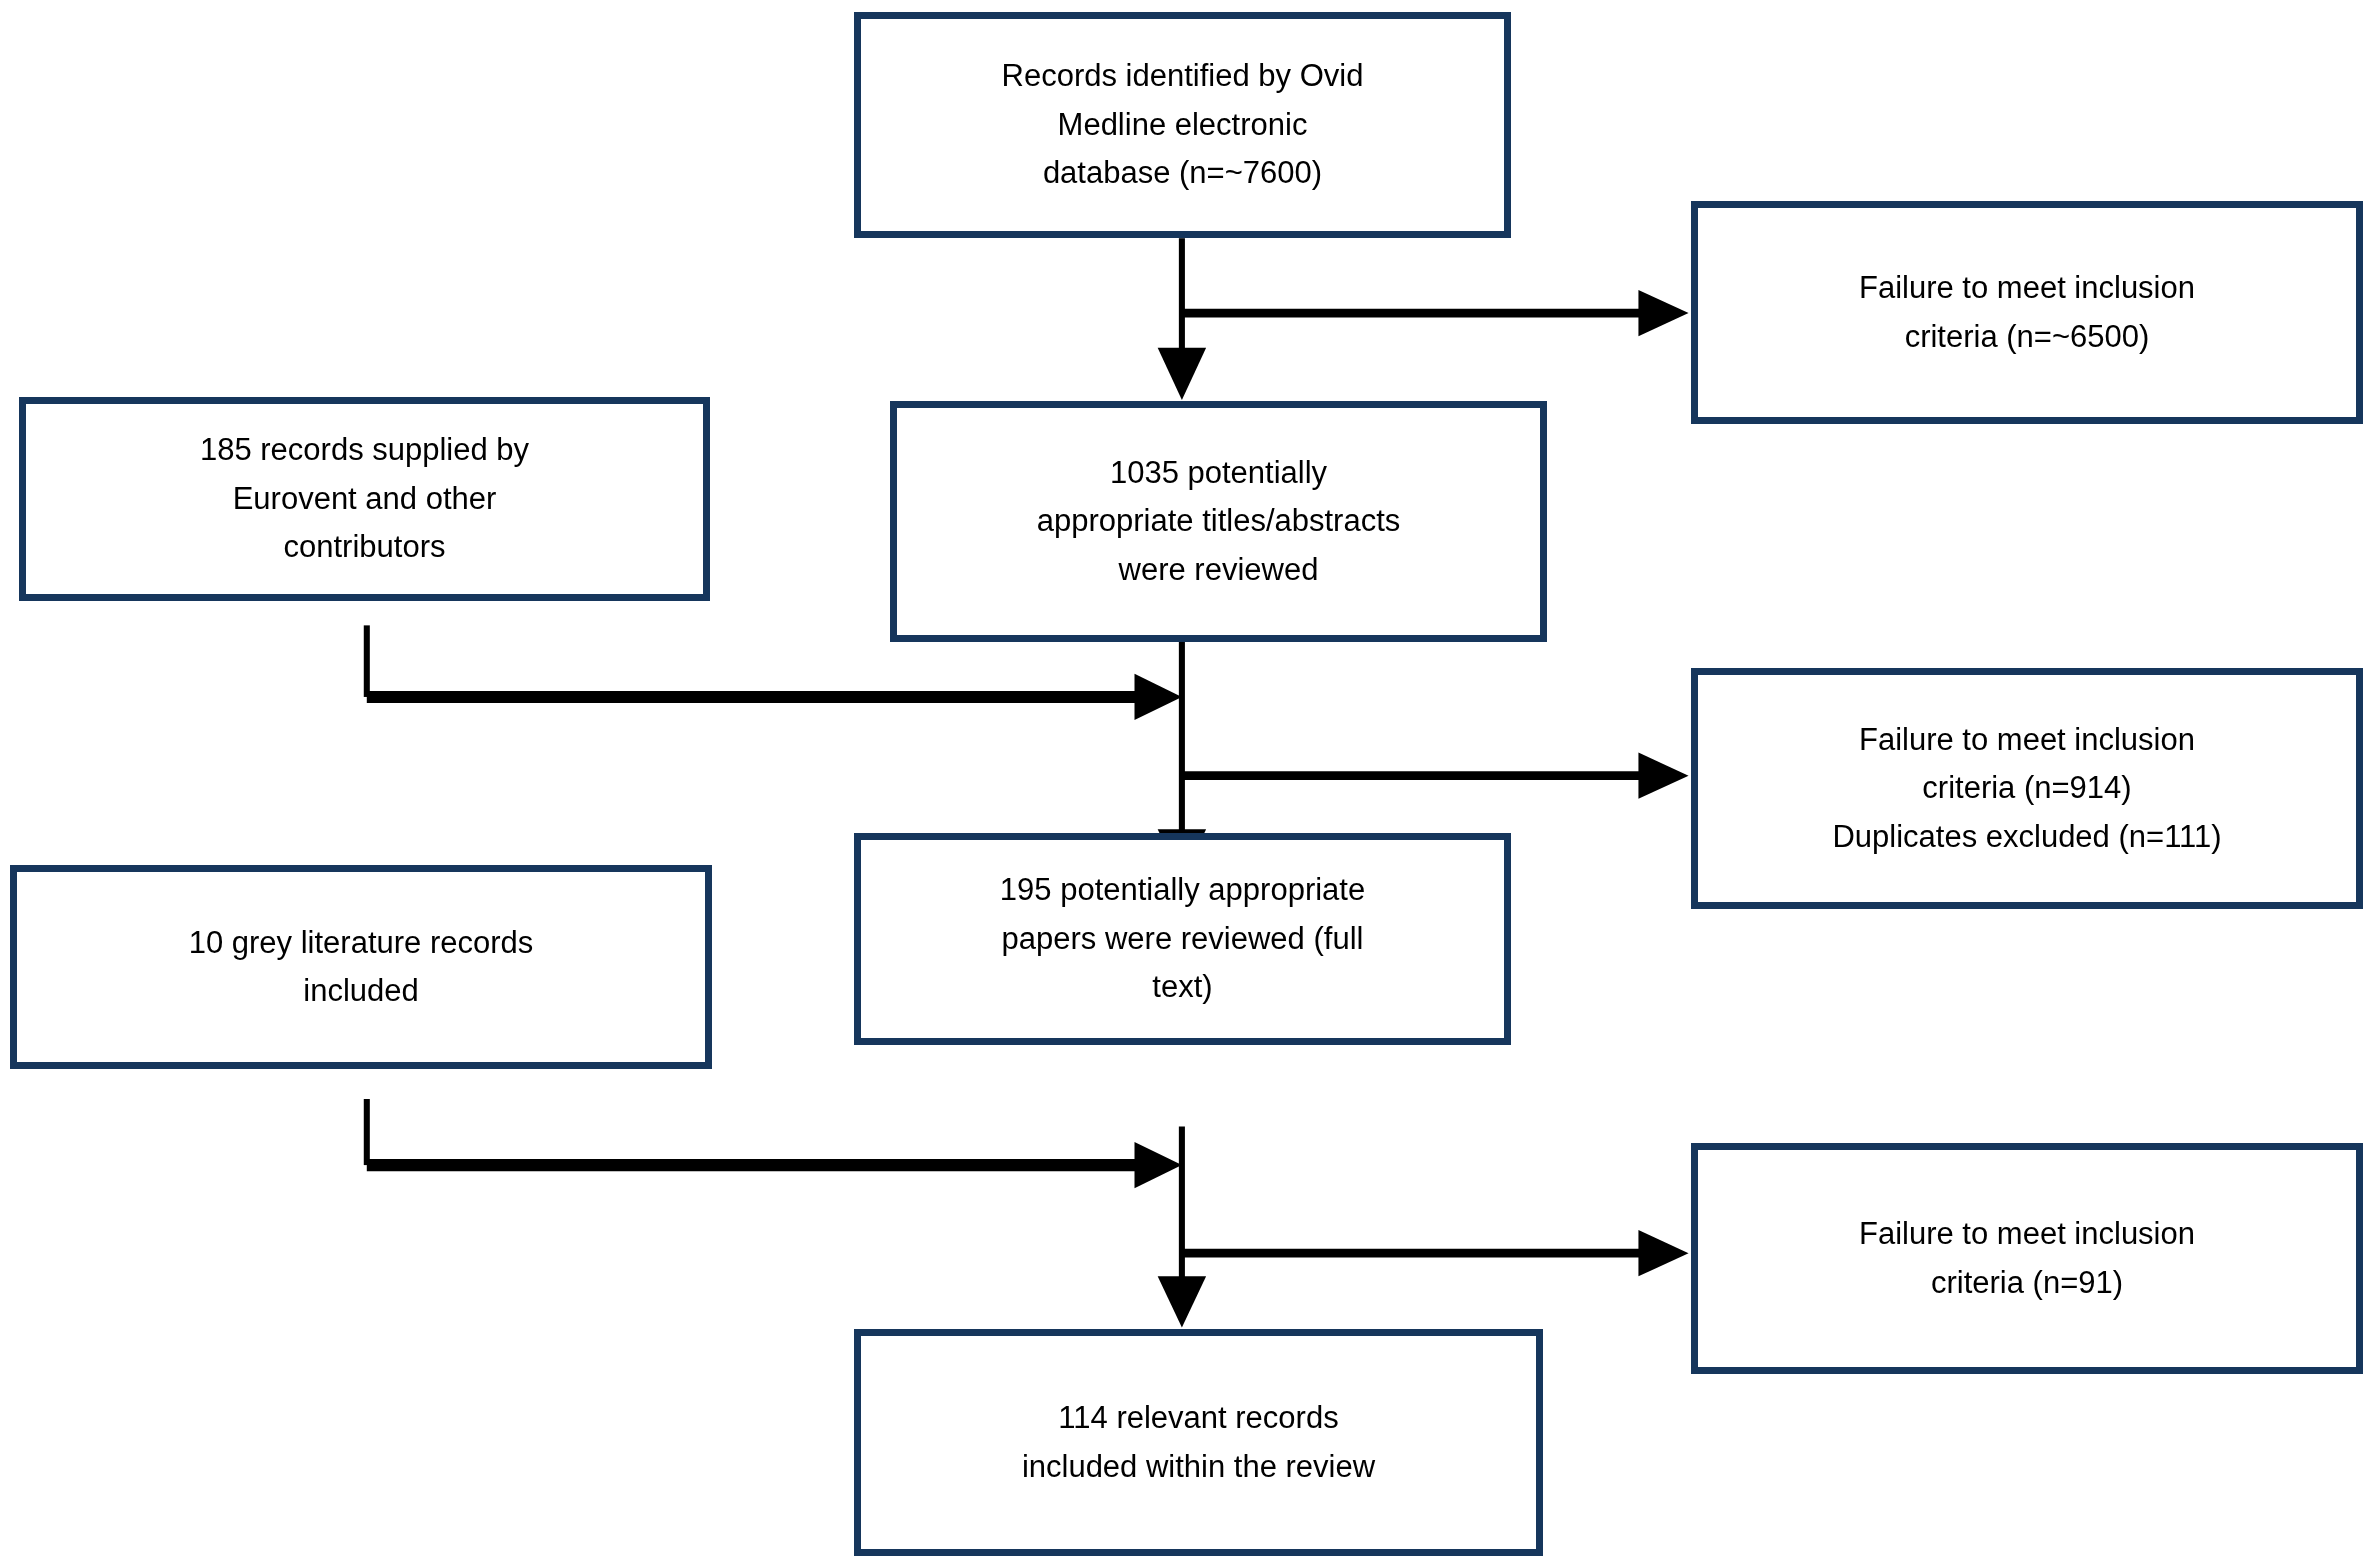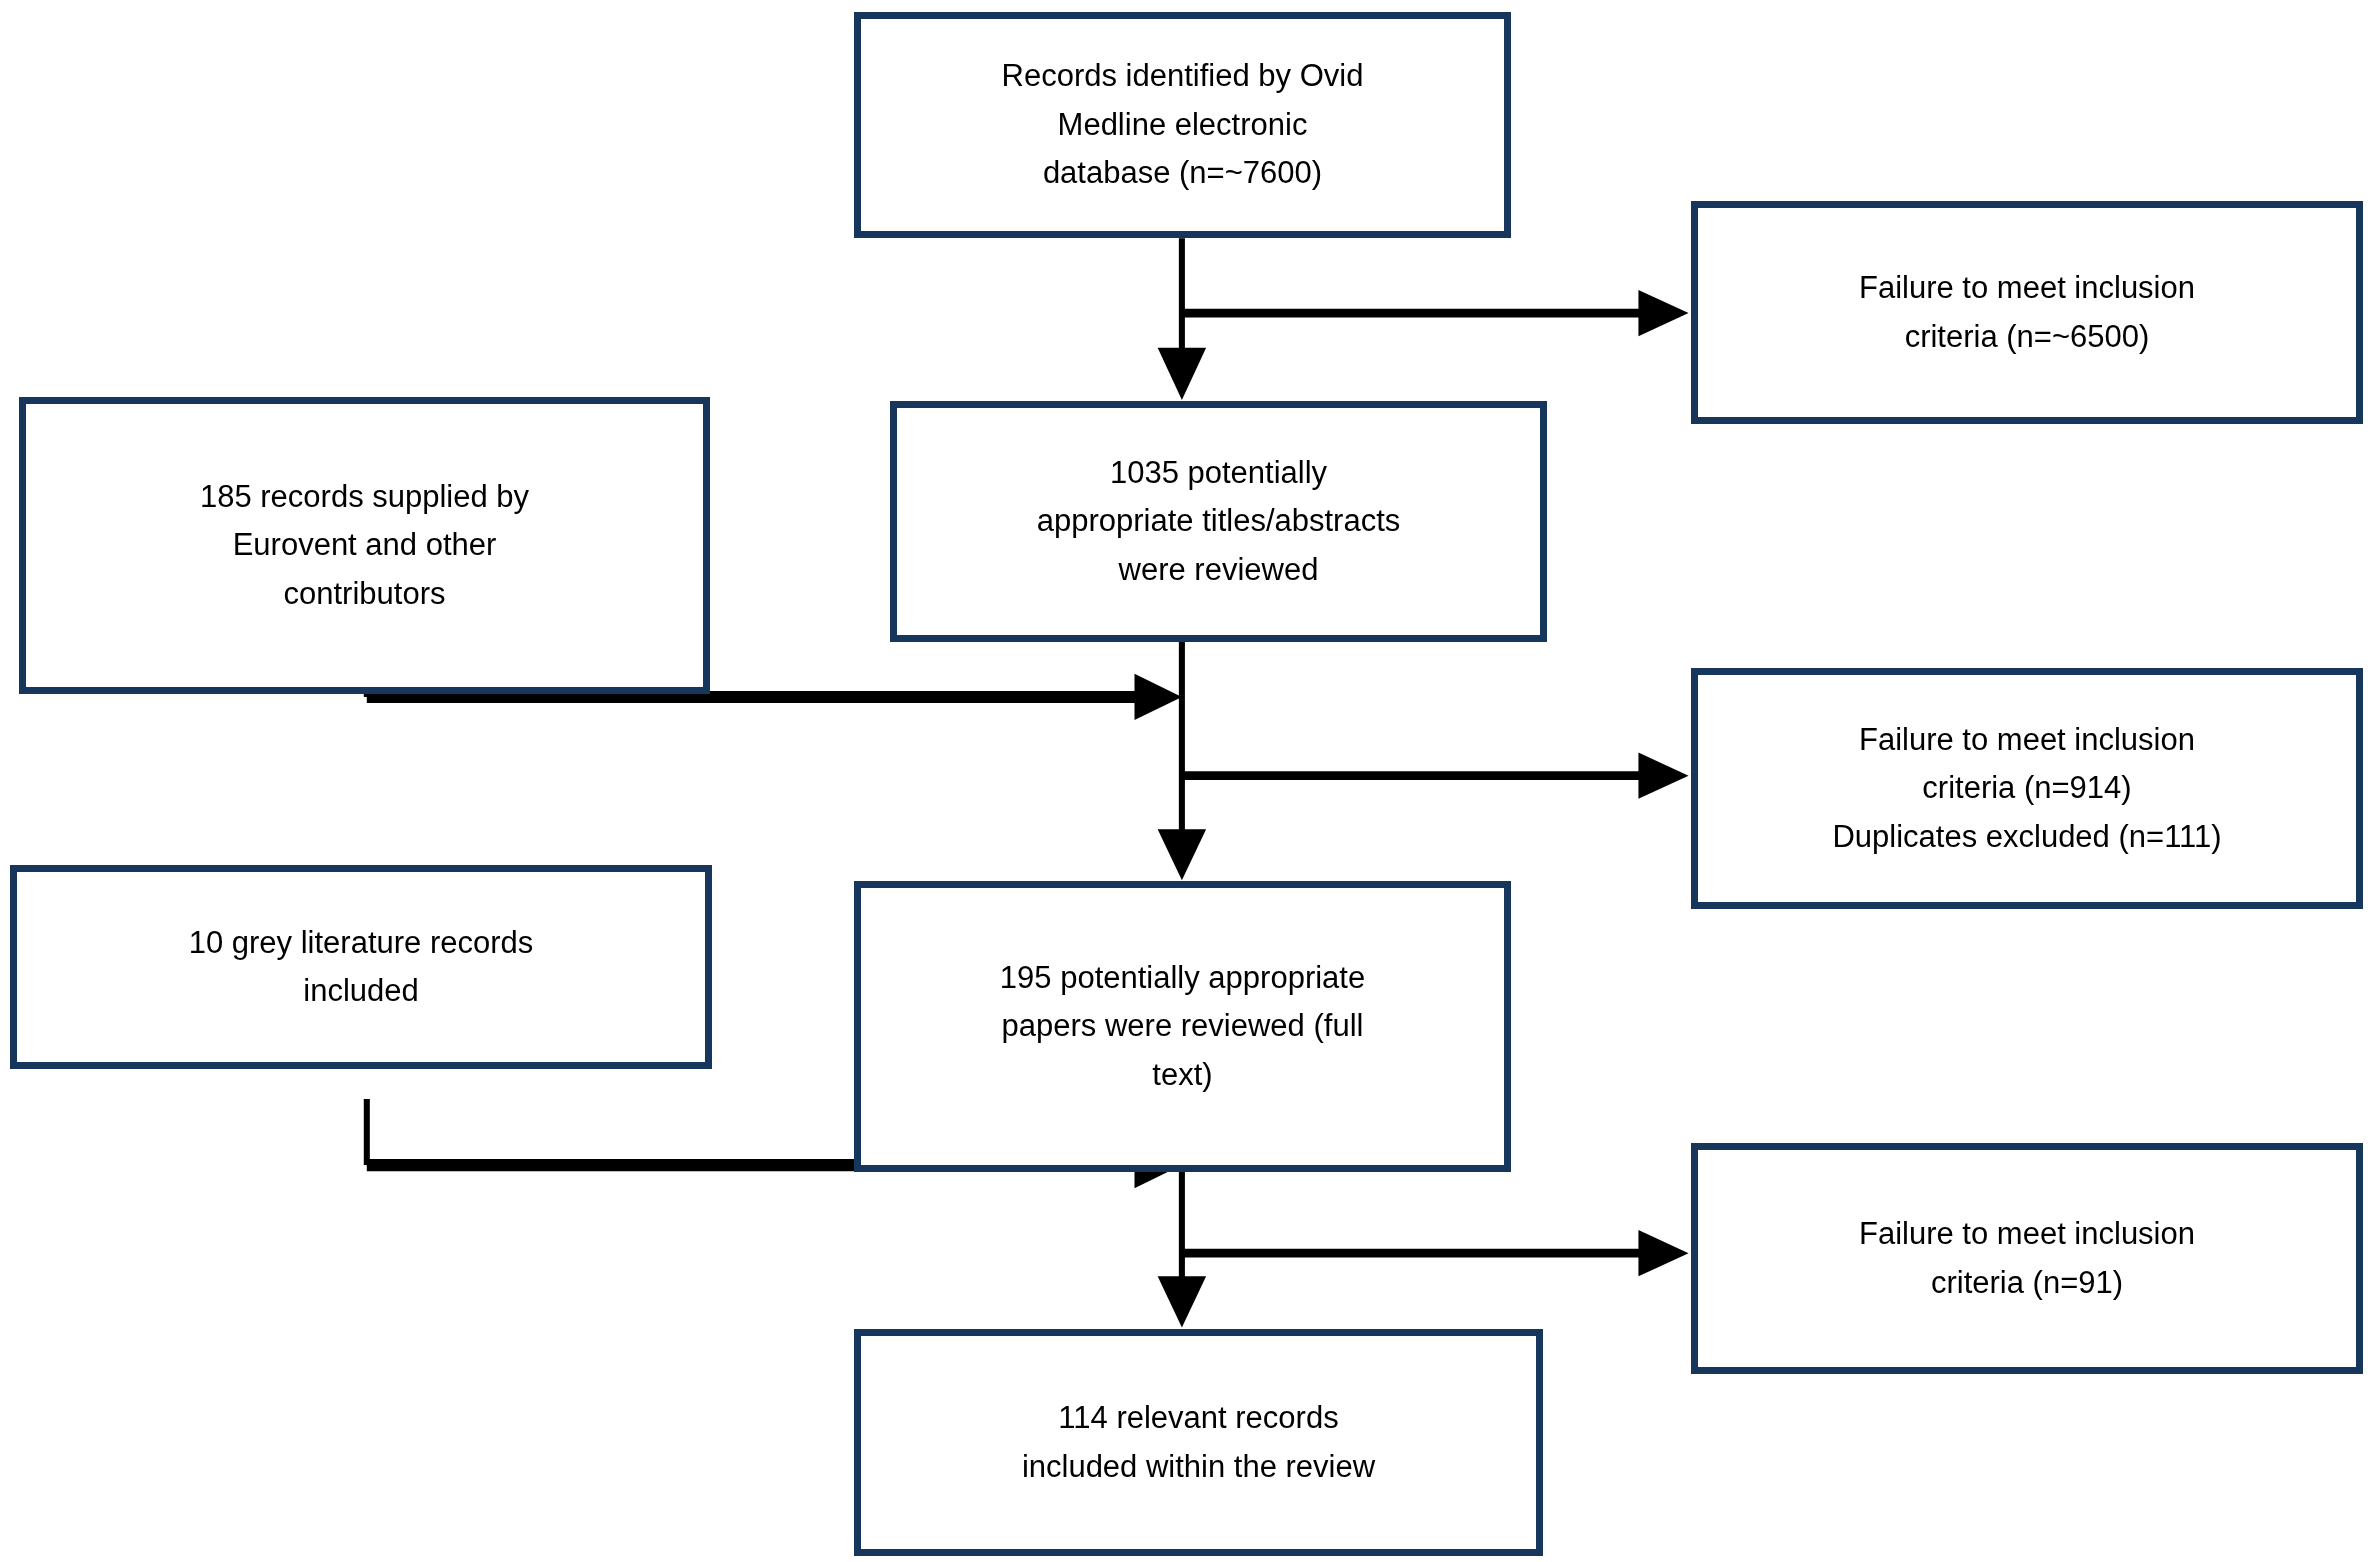--- a/index.html
+++ b/index.html
@@ -74,36 +74,36 @@
     <polygon points="2975,2233 2975,2317 3066,2275"></polygon>
   </svg>
 
   <div class="box" style="left:854px;top:12px;width:657px;height:226px;">Records identified by Ovid
 Medline electronic
 database (n=~7600)</div>
 
   <div class="box" style="left:1691px;top:201px;width:672px;height:223px;">Failure to meet inclusion
 criteria (n=~6500)</div>
 
-  <div class="box" style="left:19px;top:397px;width:691px;height:297px;">185 records supplied by
+  <div class="box" style="left:19px;top:397px;width:691px;height:204px;">185 records supplied by
 Eurovent and other
 contributors</div>
 
   <div class="box" style="left:854px;top:401px;width:657px;height:241px;margin-left:36px;">1035 potentially
 appropriate titles/abstracts
 were reviewed</div>
 
   <div class="box" style="left:1691px;top:668px;width:672px;height:241px;">Failure to meet inclusion
 criteria (n=914)
 Duplicates excluded (n=111)</div>
 
   <div class="box" style="left:10px;top:865px;width:702px;height:204px;">10 grey literature records
 included</div>
 
-  <div class="box" style="left:854px;top:881px;width:657px;height:291px;">195 potentially appropriate
+  <div class="box" style="left:854px;top:833px;width:657px;height:212px;">195 potentially appropriate
 papers  were reviewed (full
 text)</div>
 
   <div class="box" style="left:1691px;top:1143px;width:672px;height:231px;">Failure to meet inclusion
 criteria (n=91)</div>
 
   <div class="box" style="left:854px;top:1329px;width:689px;height:227px;">114 relevant records
 included within the review</div>
 
 </div>

